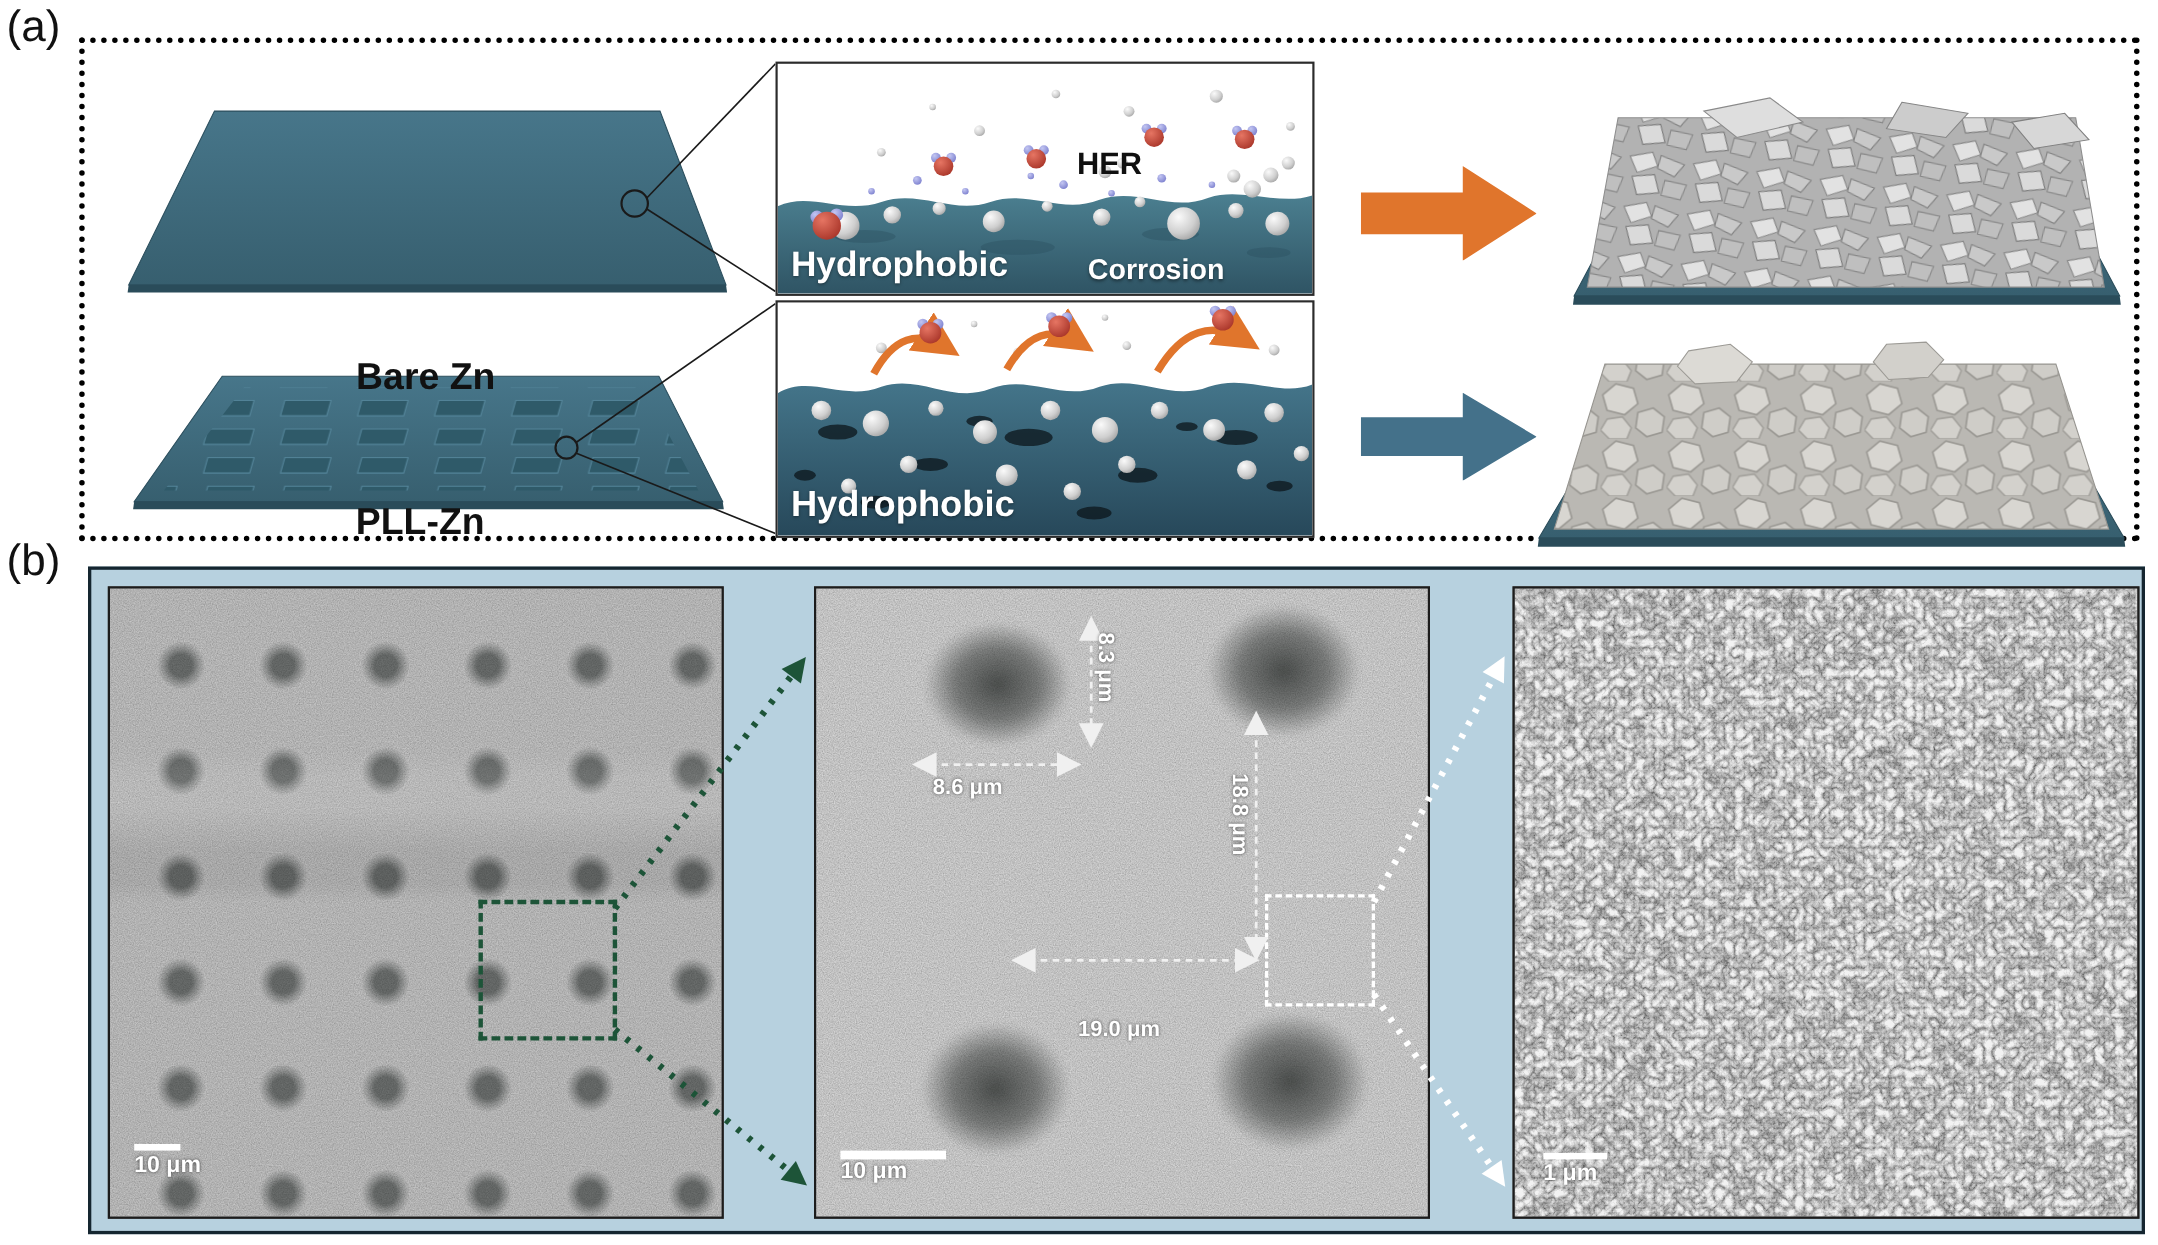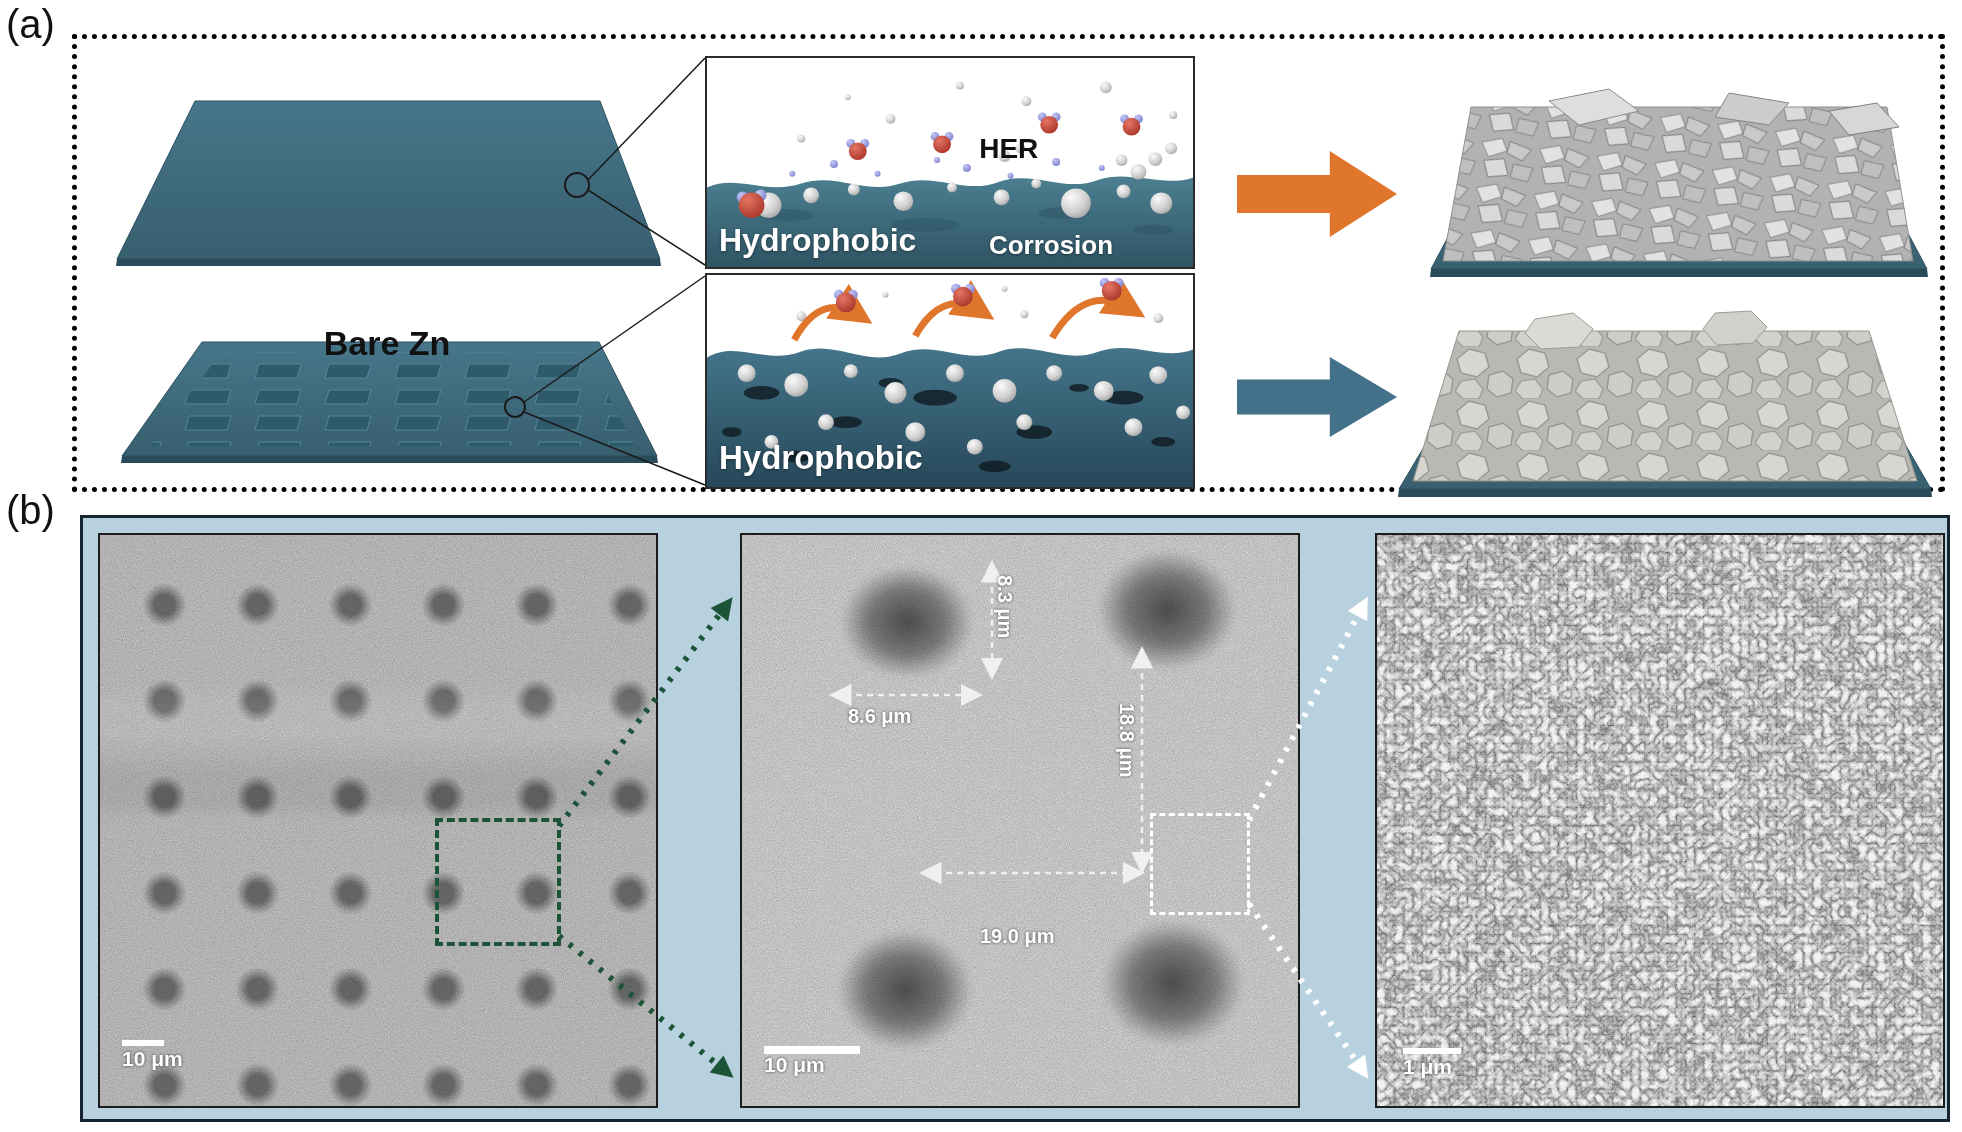--- a/index.html
+++ b/index.html
@@ -294,20 +294,21 @@
       <path d="M120,20 L180,8 L210,30 L150,44 Z" fill="#dedede" stroke="#8a8a8a"></path>
       <path d="M300,12 L360,22 L340,44 L286,36 Z" fill="#cccccc" stroke="#858585"></path>
       <path d="M400,30 L448,22 L470,46 L420,54 Z" fill="#d7d7d7" stroke="#808080"></path>
     </svg>
 
     <svg class="plate-svg plate-pll" width="580" height="135" viewBox="0 0 580 135">
       <polygon points="95,8 492,8 550,122 15,122" fill="url(#plateG)" stroke="#2c4f5e" stroke-width="1"></polygon>
       <polygon points="15,122 550,122 551,129 14,129" fill="#2a4c5a"></polygon>
       <polygon points="115,18 478,18 528,112 42,112" fill="url(#bumpsP)"></polygon>
     </svg>
+    <div class="caption caption-pll">PLL-Zn</div>
 
     <div class="inset inset2">
       <svg class="scene" viewBox="0 0 490 216" preserveAspectRatio="none">
         <rect width="490" height="216" fill="#ffffff"></rect>
         <path d="M0,84 C30,66 60,92 95,78 C130,66 160,94 195,80 C230,66 260,92 295,78 C330,66 360,92 395,78 C430,66 460,88 490,76 L490,216 L0,216 Z" fill="url(#seaG2)"></path>
         <g fill="#0c161b" opacity="0.75">
           <ellipse cx="55" cy="120" rx="18" ry="7"></ellipse>
             <ellipse cx="140" cy="150" rx="16" ry="6"></ellipse>
           <ellipse cx="230" cy="125" rx="22" ry="8"></ellipse>
             <ellipse cx="330" cy="160" rx="18" ry="7"></ellipse>

